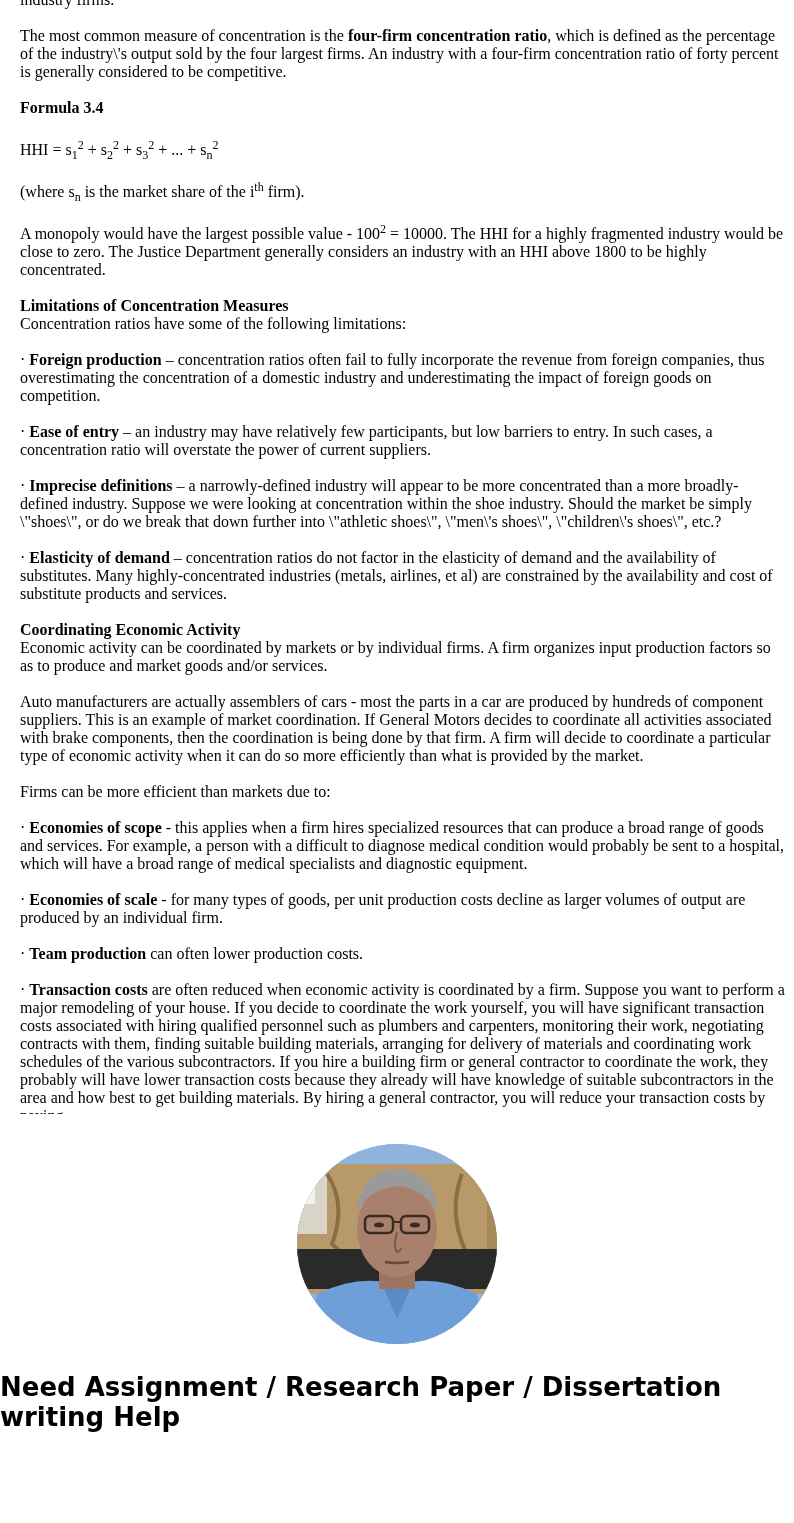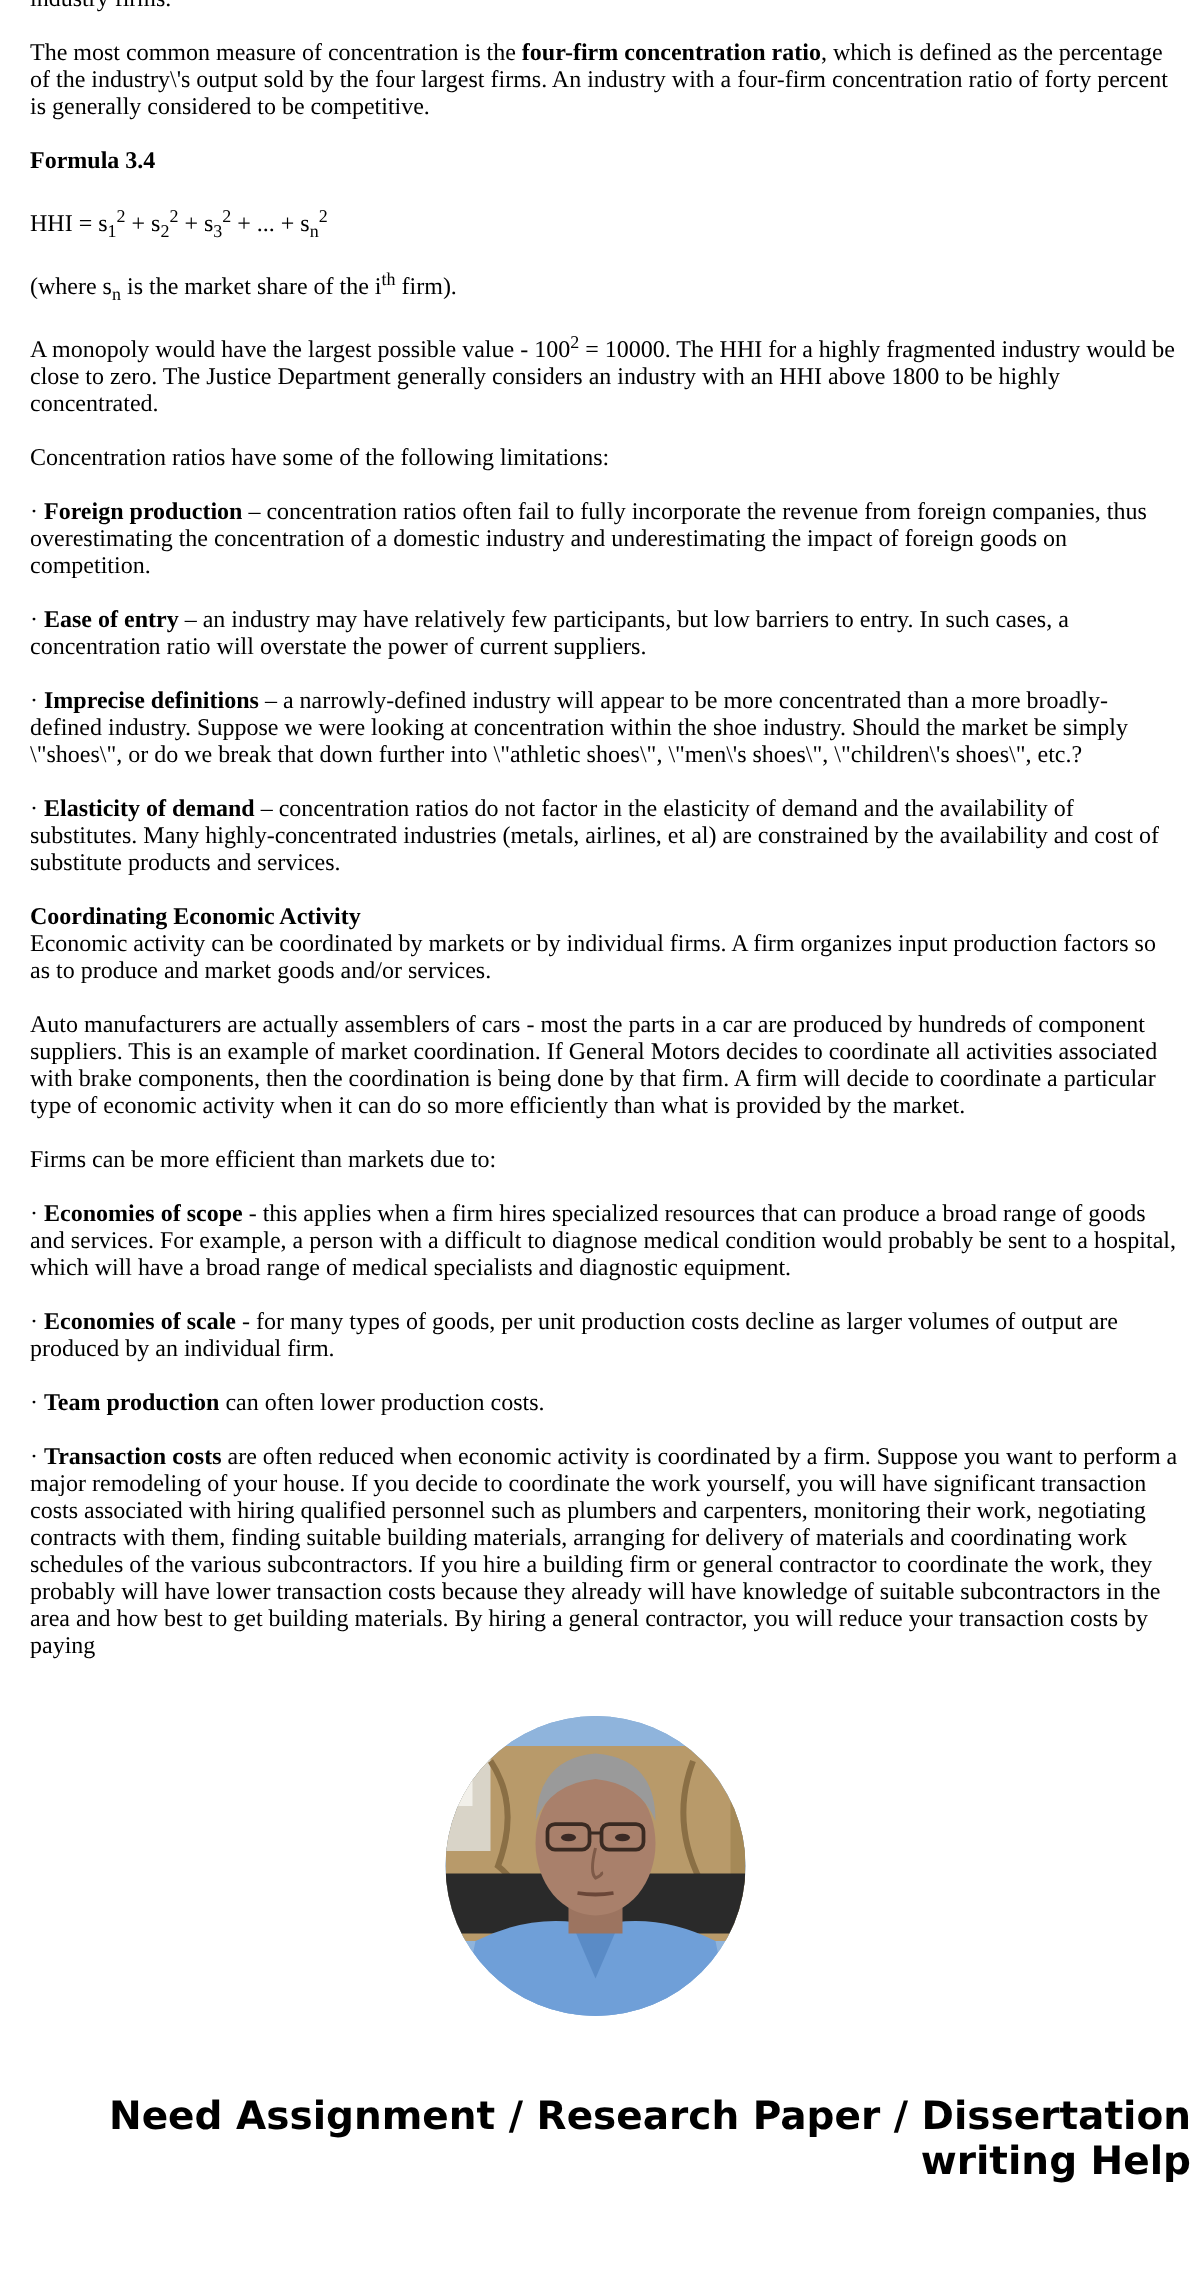--- a/index.html
+++ b/index.html
@@ -51,26 +51,26 @@
     .avatar {
       width: 200px;
       height: 200px;
       border-radius: 50%;
       overflow: hidden;
       position: relative;
       background: #7fa8d4;
     }
     .footer {
       width: 794px;
-      text-align: right;
+      text-align: left;
       font-family: "DejaVu Sans", sans-serif;
       font-weight: bold;
       font-size: 26px;
       line-height: 30px;
-      margin-top: 52px;
+      margin-top: 28px;
       color: #000;
     }
     .footer div { display: block; }
   </style>
 </head>
 <body>
 
 <div class="doc">
   <p>industry firms.</p>
 
@@ -78,21 +78,21 @@
 
 
   <p class="formula-label">Formula 3.4</p>
 
   <p class="formula"><span>HHI = s</span><sub>1</sub><sup>2</sup><span> + s</span><sub>2</sub><sup>2</sup><span> + s</span><sub>3</sub><sup>2</sup><span> + ... + s</span><sub>n</sub><sup>2</sup></p>
 
   <p class="where"><span>(where s</span><sub>n</sub><span> is the market share of the i</span><sup>th</sup><span> firm).</span></p>
 
   <p><span>A monopoly would have the largest possible value - 100</span><sup>2</sup><span> = 10000. The HHI for a highly fragmented industry would be close to zero. The Justice Department generally considers an industry with an HHI above 1800 to be highly concentrated.</span></p>
 
-  <p><span>Concentration ratios have some of the following limitations:</span></p>
+  <p><span class="heading">Limitations of Concentration Measures</span><span>Concentration ratios have some of the following limitations:</span></p>
 
   <p><span>· </span><b>Foreign production</b><span> – concentration ratios often fail to fully incorporate the revenue from foreign companies, thus overestimating the concentration of a domestic industry and underestimating the impact of foreign goods on competition.</span></p>
   <p><span>· </span><b>Ease of entry</b><span> – an industry may have relatively few participants, but low barriers to entry. In such cases, a concentration ratio will overstate the power of current suppliers.</span></p>
   <p><span>· </span><b>Imprecise definitions</b><span> – a narrowly-defined industry will appear to be more concentrated than a more broadly-defined industry. Suppose we were looking at concentration within the shoe industry. Should the market be simply \"shoes\", or do we break that down further into \"athletic shoes\", \"men\'s shoes\", \"children\'s shoes\", etc.?</span></p>
   <p><span>· </span><b>Elasticity of demand</b><span> – concentration ratios do not factor in the elasticity of demand and the availability of substitutes. Many highly-concentrated industries (metals, airlines, et al) are constrained by the availability and cost of substitute products and services.</span></p>
 
   <p><span class="heading">Coordinating Economic Activity</span><span>Economic activity can be coordinated by markets or by individual firms. A firm organizes input production factors so as to produce and market goods and/or services.</span></p>
 
   <p>Auto manufacturers are actually assemblers of cars - most the parts in a car are produced by hundreds of component suppliers. This is an example of market coordination. If General Motors decides to coordinate all activities associated with brake components, then the coordination is being done by that firm. A firm will decide to coordinate a particular type of economic activity when it can do so more efficiently than what is provided by the market.</p>
   <p>Firms can be more efficient than markets due to:</p>

